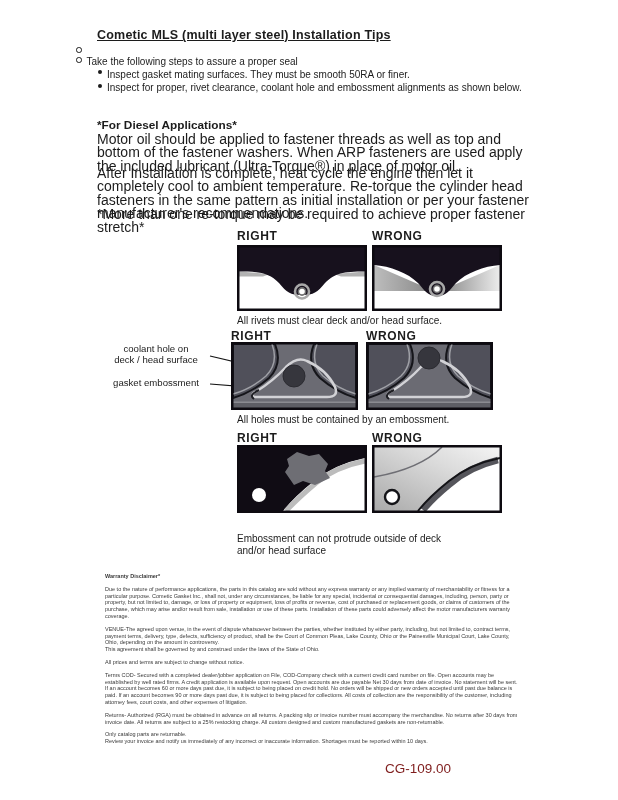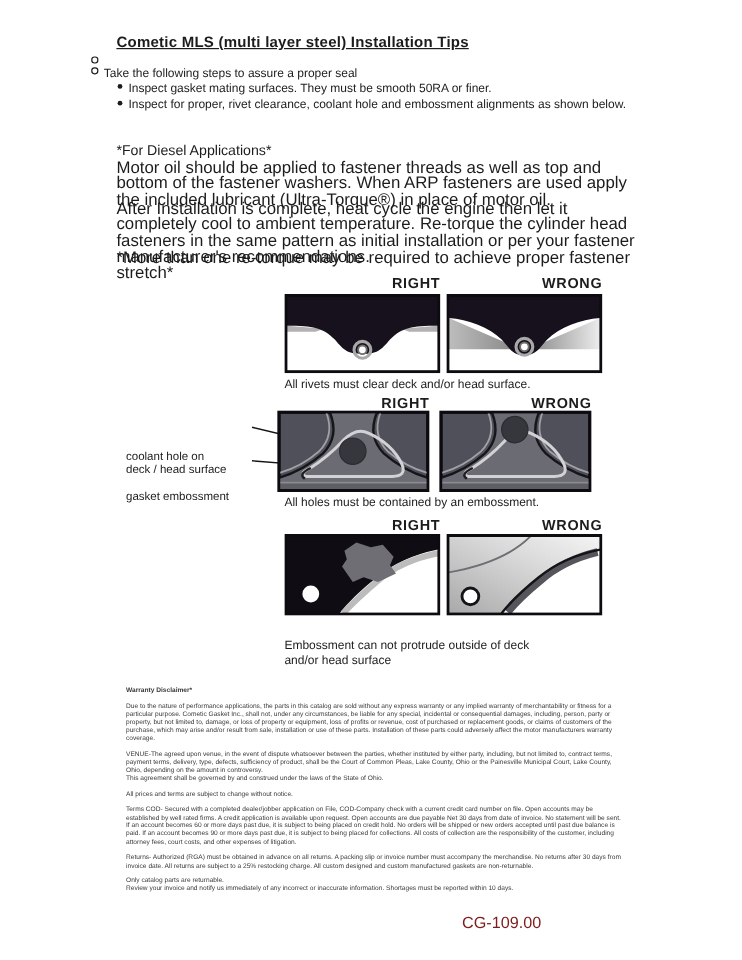--- a/index.html
+++ b/index.html
@@ -6,27 +6,27 @@
   .page{position:relative;width:568px;height:800px;background:#ffffff;overflow:hidden;
         font-family:"Liberation Sans", sans-serif;color:#1c1c1c;}
   .abs{position:absolute;}
   .title{font-size:12.5px;font-weight:bold;text-decoration:underline;letter-spacing:.2px;}
   .bline{font-size:10px;line-height:13.2px;white-space:nowrap;display:flex;align-items:baseline;}
   .ring{display:inline-block;width:3.5px;height:3.5px;border:1px solid #1c1c1c;border-radius:50%;
         margin-right:5px;flex:0 0 auto;transform:translateY(-2px);}
   .dot{display:inline-block;width:4px;height:4px;background:#1c1c1c;border-radius:50%;
         margin-right:5px;flex:0 0 auto;transform:translateY(-2px);}
   .sub{margin-left:22px;align-items:center;}
-  .h2{font-size:11.8px;font-weight:normal;}
+  .h2{font-size:11.8px;font-weight:bold;}
   .para{margin:0;font-size:14px;line-height:13.4px;width:440px;}
-  .dlabel{width:130px;text-align:right;font-size:12px;font-weight:bold;letter-spacing:.6px;}
+  .dlabel{width:130px;text-align:left;font-size:12px;font-weight:bold;letter-spacing:.6px;}
   .dlabel2{width:127px;}
   .caption{font-size:10px;line-height:11.5px;}
   .preline{white-space:pre-line;}
-  .sidelabel{width:102px;text-align:left;font-size:9.6px;line-height:10.6px;margin-top:32px;}
+  .sidelabel{width:102px;text-align:center;font-size:9.6px;line-height:10.6px;}
   .legal{width:416px;font-size:5.5px;line-height:6.8px;color:#3a3a3a;}
   .legal-h{font-weight:bold;margin:0 0 6px 0;}
   .lp{margin:0 0 6px 0;}
   .pagenum{font-size:13.5px;color:#7f1d1d;width:100px;text-align:center;}
   svg{display:block;}
 </style>
 </head>
 <body>
 
 <div class="page">

